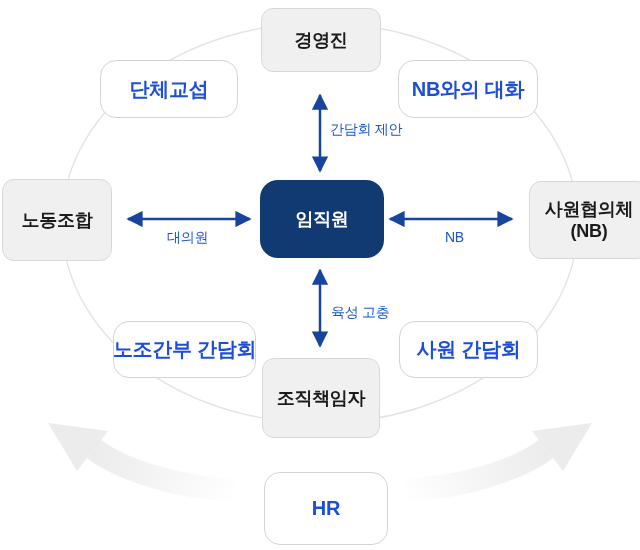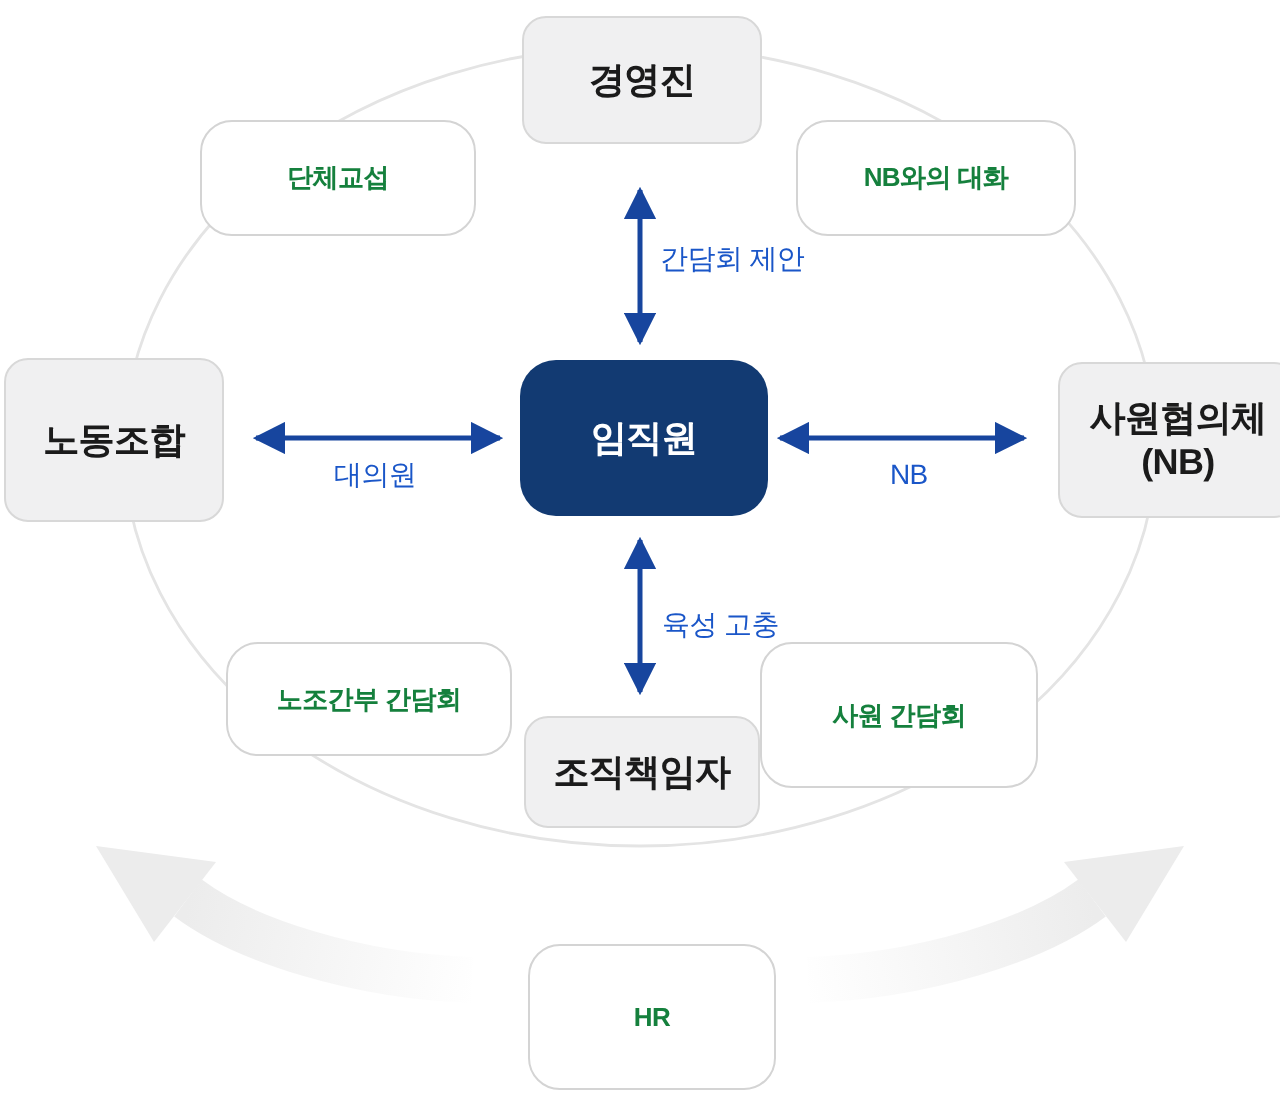--- a/index.html
+++ b/index.html
@@ -34,39 +34,39 @@
   .node.gray{
     background:var(--node-gray-bg);
     border:1px solid var(--node-border);
     border-radius:12px;
     font-weight:700;font-size:18px;
   }
   .node.white{
     background:#ffffff;
     border:1px solid #d4d4d4;
     border-radius:16px;
-    font-weight:600;font-size:13px;
-    color:#15803d;
+    font-weight:600;font-size:20px;
+    color:#1d4ed8;
   }
   .node.navy{
     background:var(--center-bg);
     border:none;
     border-radius:18px;
     color:#ffffff;
     font-weight:700;font-size:18px;
   }
   .n-management{left:261px;top:8px;width:120px;height:64px;}
   .n-bargain{left:100px;top:60px;width:138px;height:58px;}
   .n-nbdialog{left:398px;top:60px;width:140px;height:58px;}
   .n-union{left:2px;top:179px;width:110px;height:82px;font-size:19px;border-radius:14px;}
   .n-council{left:529px;top:181px;width:120px;height:78px;font-size:17px;line-height:1.25;border-radius:14px;}
   .n-center{left:260px;top:180px;width:124px;height:78px;}
   .n-unionmeet{left:100px;top:321px;width:143px;height:57px;margin-left:13px;}
-  .n-empmeet{left:380px;top:321px;width:139px;height:73px;}
-  .n-orgleader{left:262px;top:358px;width:118px;height:56px;}
+  .n-empmeet{left:399px;top:321px;width:139px;height:57px;}
+  .n-orgleader{left:262px;top:358px;width:118px;height:80px;}
   .n-hr{left:264px;top:472px;width:124px;height:73px;font-weight:700;font-size:17px;}
   .link-label{
     position:absolute;
     z-index:3;
     color:var(--link-label);
     font-weight:400;
     font-size:14px;
     white-space:nowrap;
     letter-spacing:-0.3px;
   }

